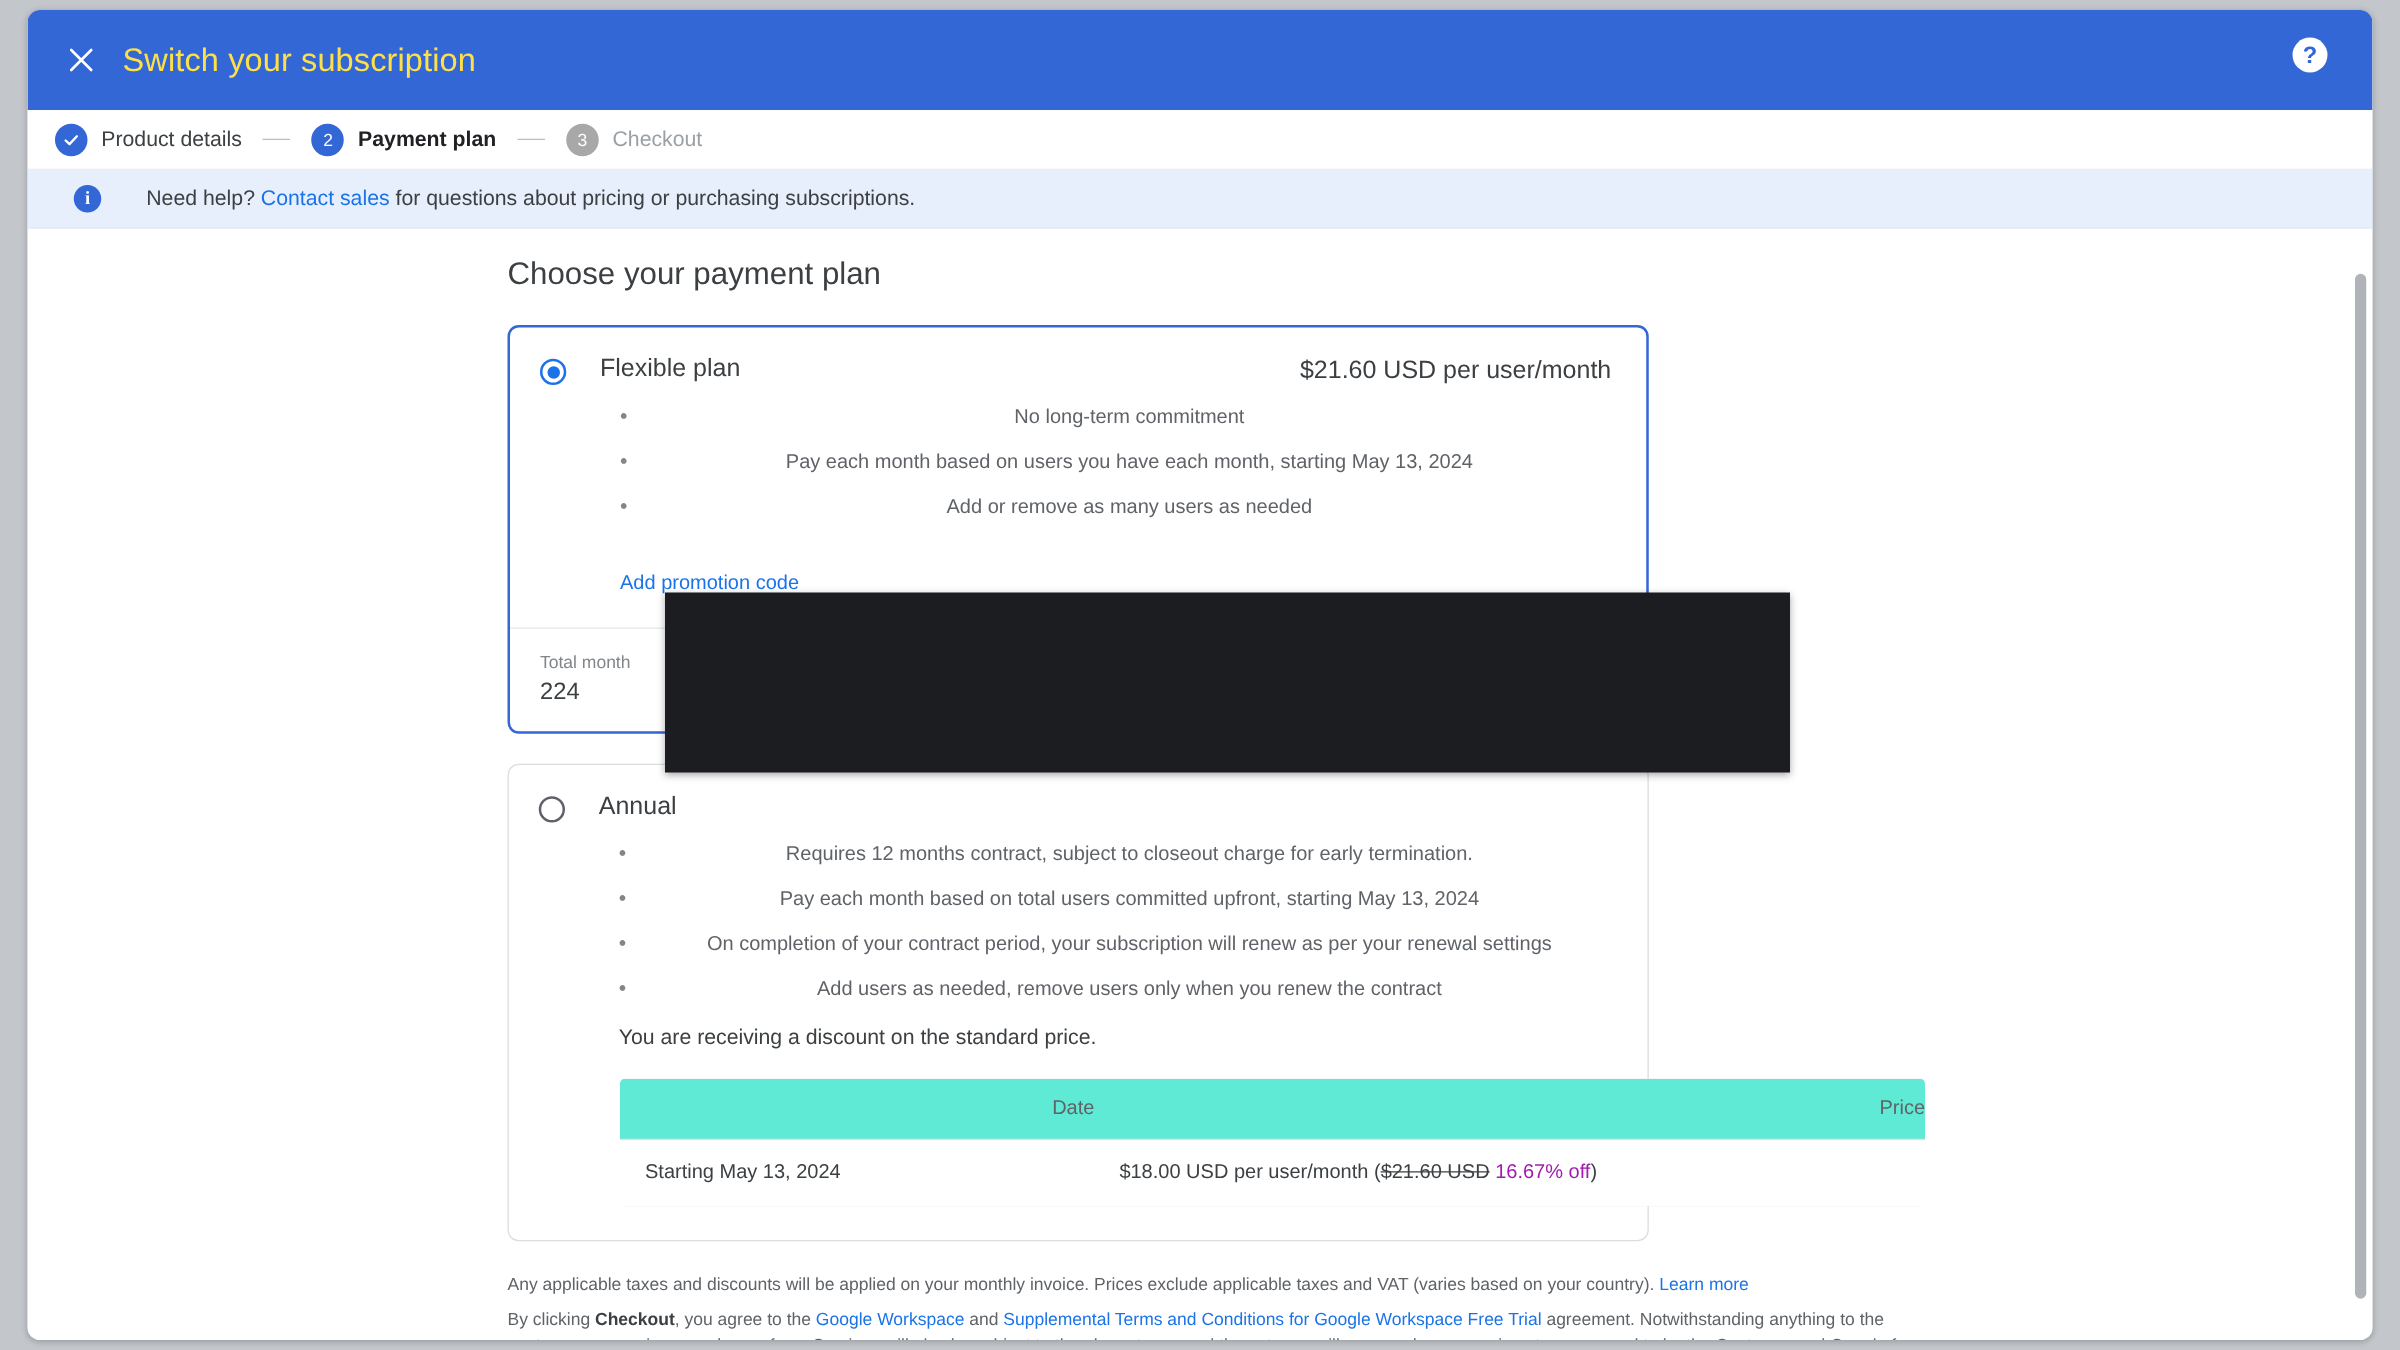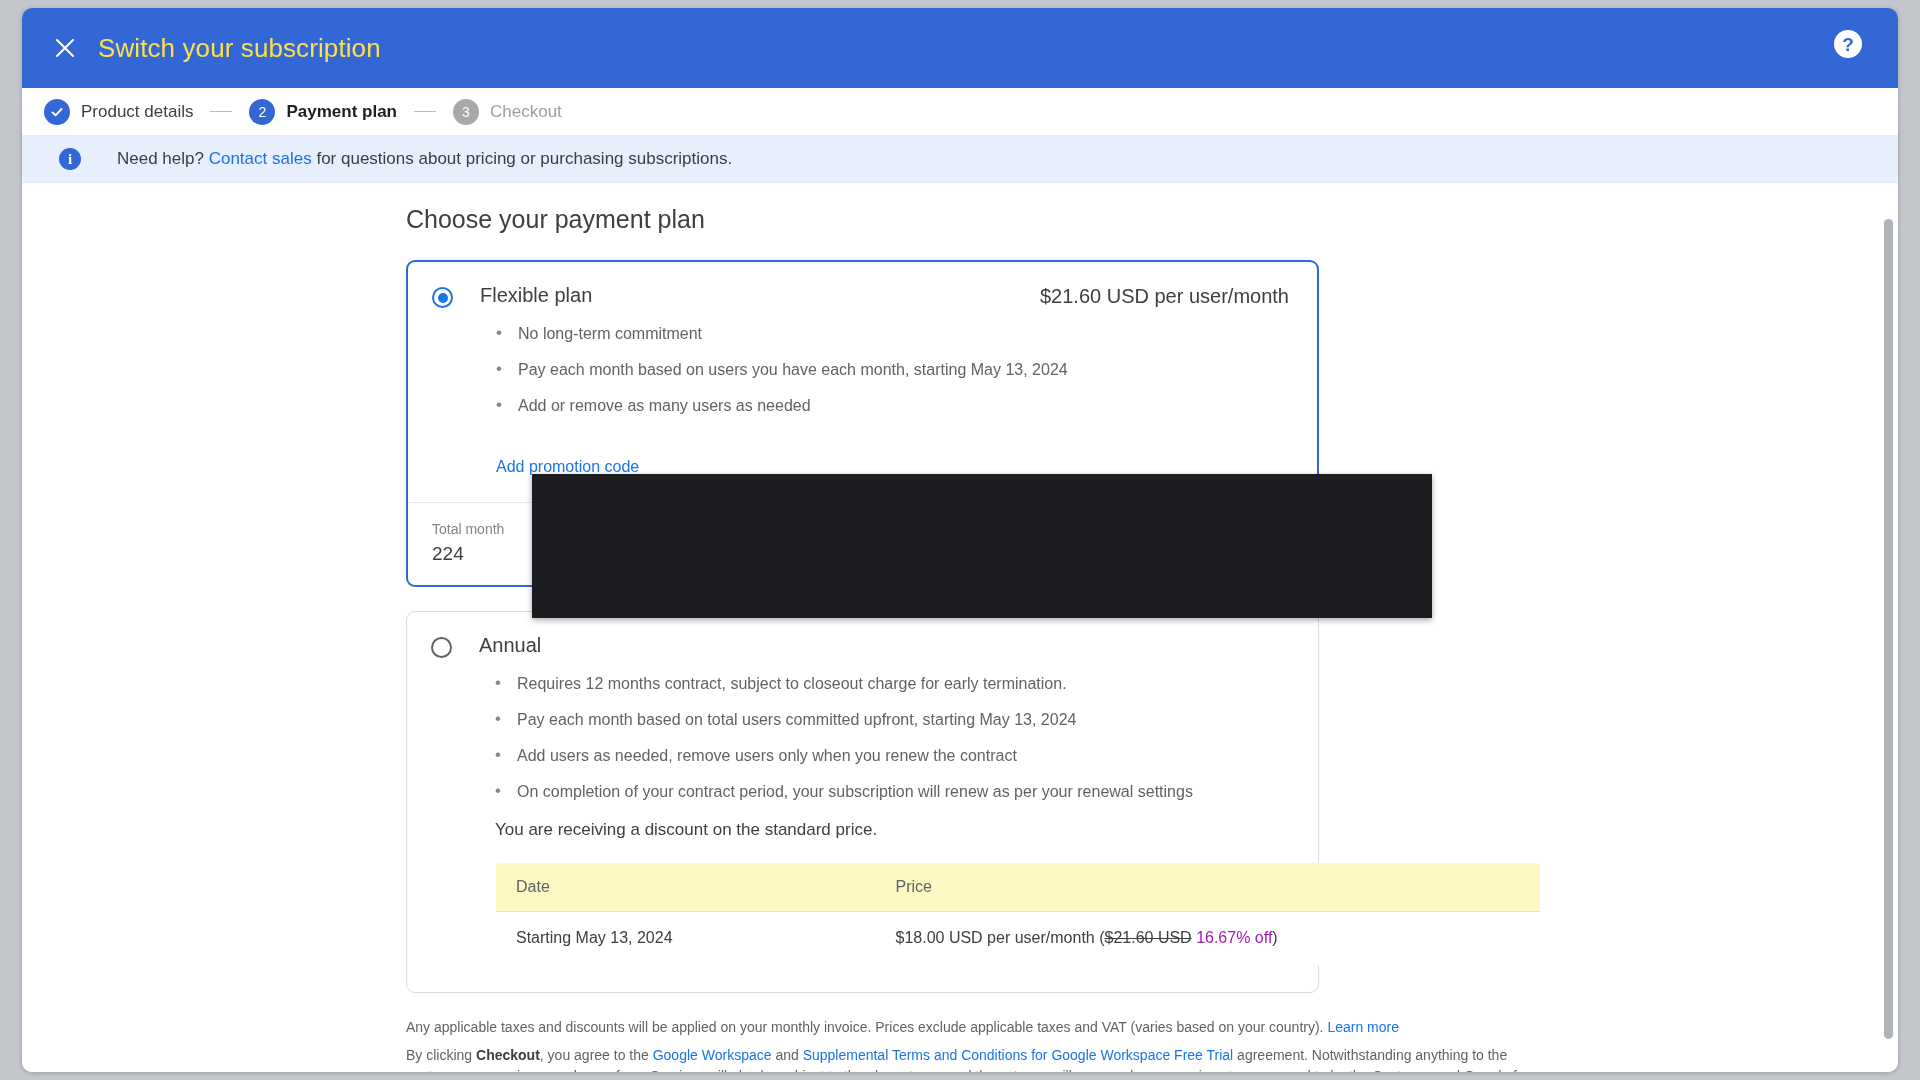--- a/index.html
+++ b/index.html
@@ -189,20 +189,21 @@
   }
   .plan-price {
     font-size: 20px;
     color: #3c4043;
     white-space: nowrap;
     padding-top: 1px;
   }
   .bullets {
     margin: 18px 0 0 64px;
     list-style: none;
+    text-align: center;
   }
   .bullets li {
     font-size: 16px;
     color: #5f6368;
     line-height: 1;
     padding: 0 0 0 22px;
     margin-bottom: 20px;
     position: relative;
   }
   .bullets li::before {
@@ -240,22 +241,22 @@
   
   .price-table {
     margin: 22px 0 0 64px;
     width: 1046px;
     border: 1px solid #e0e0e0;
     border-radius: 5px;
     border-collapse: collapse;
     overflow: hidden;
   }
   .price-table th {
-    background: #fef9c3;
-    text-align: left;
+    background: #5eead4;
+    text-align: right;
     font-weight: 400;
     font-size: 16px;
     color: #5f6368;
     padding: 15px 0 15px 20px;
     border-bottom: 1px solid #e0e0e0;
   }
   .price-table td {
     font-size: 16px;
     color: #3c4043;
     padding: 17px 0 18px 20px;
@@ -402,22 +403,22 @@
         <div class="plan-main">
           <div class="plan-head">
             <div class="radio"></div>
             <div class="plan-name">Annual</div>
             <div class="plan-price"></div>
           </div>
 
           <ul class="bullets">
             <li>Requires 12 months contract, subject to closeout charge for early termination.</li>
             <li>Pay each month based on total users committed upfront, starting May 13, 2024</li>
+            <li>On completion of your contract period, your subscription will renew as per your renewal settings</li>
             <li>Add users as needed, remove users only when you renew the contract</li>
-            <li>On completion of your contract period, your subscription will renew as per your renewal settings</li>
           </ul>
 
           <div class="discount-note">You are receiving a discount on the standard price.</div>
 
           <table class="price-table">
             <thead>
               <tr>
                 <th class="c1">Date</th>
                 <th>Price</th>
               </tr>

